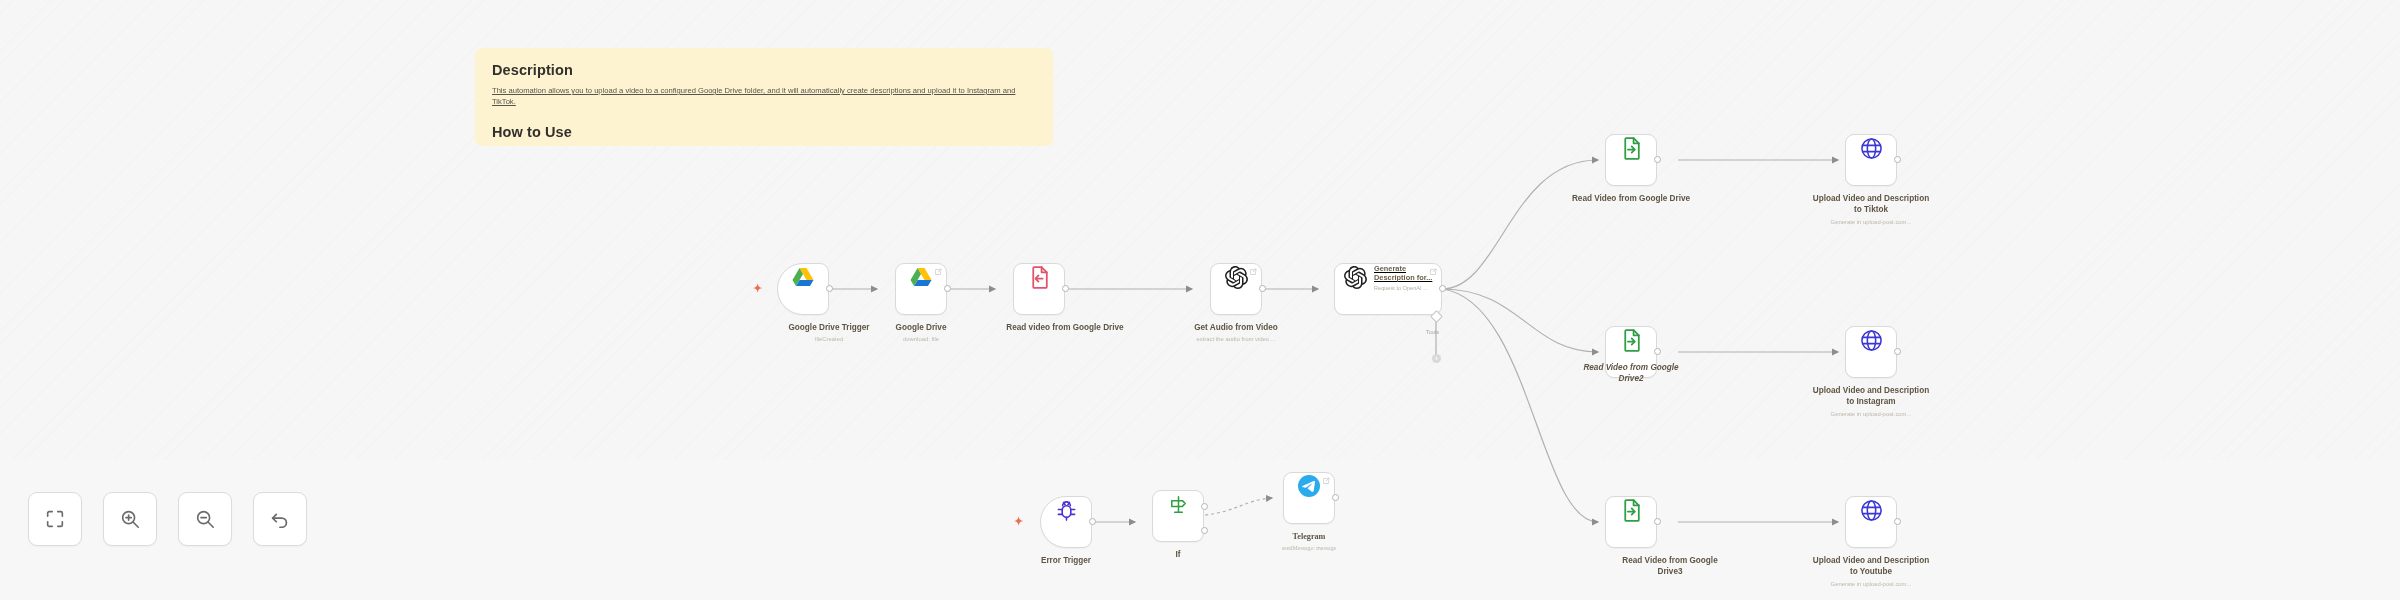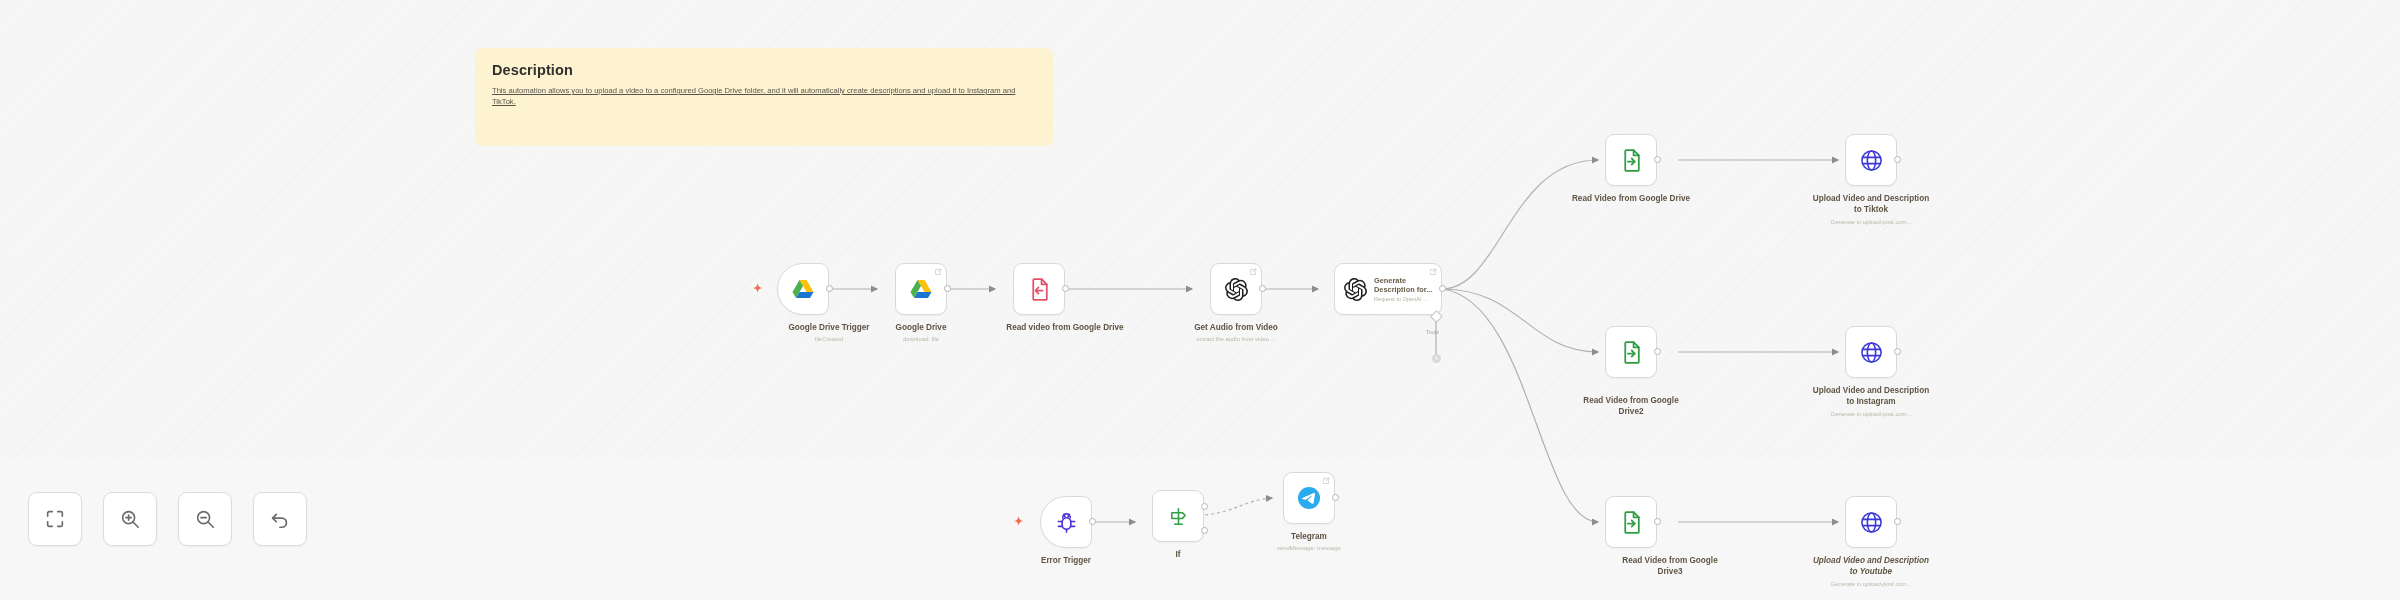--- a/index.html
+++ b/index.html
@@ -37,22 +37,23 @@
   
   #wires { position: absolute; inset: 0; pointer-events: none; }
 
   
   .node {
     position: absolute;
     width: 52px; height: 52px;
     background: #fff;
     border: 1px solid #d9d9d9;
     border-radius: 9px;
-    display: flex; align-items: center; justify-content: center;
+    display: flex; align-items: flex-start; justify-content: center;
     box-shadow: 0 1px 1px rgba(0,0,0,.035);
+    text-decoration: underline;
   }
   .node.trigger {
     border-top-left-radius: 26px;
     border-bottom-left-radius: 26px;
   }
   .node.wide { width: 108px; height: 52px; justify-content: flex-start; padding-left: 7px; gap: 6px; }
   .node .glyph { width: 26px; height: 26px; flex: 0 0 26px; display: flex; align-items: center; justify-content: center; }
   .node .inner-label { display: flex; flex-direction: column; overflow: hidden; }
   .node .inner-title {
     font-size: 7.4px; font-weight: bold; color: #6a5d49; line-height: 1.25;
@@ -110,20 +111,21 @@
   }
 </style>
 </head>
 <body>
 
 <div id="canvas">
 
   <div id="note">
     <h3>Description</h3>
     <p>This automation allows you to upload a video to a configured Google Drive folder, and it will automatically create descriptions and upload it to Instagram and TikTok.</p>
+    <h3 class="second">How to Use</h3>
 
   </div>
 
   <svg id="wires" width="2400" height="600">
     <defs>
       <marker id="ar" markerWidth="7" markerHeight="7" refX="5" refY="3" orient="auto">
         <path d="M0,0 L6,3 L0,6 z" fill="#8d8d8d"></path>
       </marker>
     </defs>
     <g stroke="#b0b0b0" stroke-width="1.2" fill="none">
@@ -271,21 +273,21 @@
     <span class="glyph">
       <svg viewBox="0 0 24 24" width="25" height="25" fill="none" stroke="#2f9e44" stroke-width="1.7" stroke-linecap="round" stroke-linejoin="round">
         <path d="M14 2H7a1 1 0 0 0-1 1v18a1 1 0 0 0 1 1h11a1 1 0 0 0 1-1V7z"></path>
         <path d="M14 2v5h5"></path>
         <path d="M8.5 13H15"></path>
           <path d="M12.2 10l2.8 3-2.8 3"></path>
       </svg>
     </span>
   </div>
   <div class="dot" style="left:1654px;top:348px;"></div>
-  <div class="caption" style="left:1571px;top:395px;">
+  <div class="caption" style="left:1571px;top:362px;font-style:italic;">
     <span>Read Video from Google Drive2</span>
   </div>
 
   <div class="node" style="left:1845px;top:326px;">
     <span class="glyph">
       <svg viewBox="0 0 24 24" width="25" height="25" fill="none" stroke="#3b37d6" stroke-width="1.5">
         <circle cx="12" cy="12" r="9.2"></circle>
         <ellipse cx="12" cy="12" rx="4" ry="9.2"></ellipse>
         <path d="M3 9h18M3 15h18"></path>
       </svg>
@@ -315,21 +317,21 @@
   <div class="node" style="left:1845px;top:496px;">
     <span class="glyph">
       <svg viewBox="0 0 24 24" width="25" height="25" fill="none" stroke="#3b37d6" stroke-width="1.5">
         <circle cx="12" cy="12" r="9.2"></circle>
         <ellipse cx="12" cy="12" rx="4" ry="9.2"></ellipse>
         <path d="M3 9h18M3 15h18"></path>
       </svg>
     </span>
   </div>
   <div class="dot" style="left:1894px;top:518px;"></div>
-  <div class="caption" style="left:1811px;top:555px;font-style:italic;">
+  <div class="caption" style="left:1811px;top:555px;">
     <span>Upload Video and Description to Youtube</span>
     <span class="sub">Generate in upload-post.com...</span>
   </div>
 
   <span class="plus-spark" style="left:1014px;top:516px;">✦</span>
 
   <div class="node trigger" style="left:1040px;top:496px;">
     <span class="glyph">
       <svg viewBox="0 0 24 24" width="23" height="23" fill="none" stroke="#4b32d6" stroke-width="1.7" stroke-linecap="round">
         <path d="M8 7a4 4 0 0 1 8 0"></path>
@@ -363,21 +365,21 @@
         <path fill="#9a9a9a" d="M14 2h8v8h-2V5.4l-7 7L11.6 11l7-7H14z"></path>
       </svg>
     <span class="glyph">
       <svg viewBox="0 0 24 24" width="24" height="24">
         <circle cx="12" cy="12" r="11" fill="#2AABEE"></circle>
         <path fill="#fff" d="M5.6 11.9c3.6-1.6 6-2.6 7.2-3.1 3.4-1.4 4.1-1.7 4.6-1.7.1 0 .3 0 .5.2.1.1.1.2.1.3v.5c-.2 1.9-.9 6.4-1.3 8.5-.2.9-.5 1.2-.8 1.2-.7.1-1.2-.4-1.9-.9l-2.7-1.8c-1.2-.8-.4-1.2.3-1.9.2-.2 3.2-2.9 3.3-3.2v-.2c-.1-.1-.2 0-.3 0-.1 0-1.8 1.1-5 3.4-.5.3-.9.5-1.3.5-.4 0-1.3-.3-1.9-.5-.8-.2-1.4-.4-1.3-.8-.1-.2.2-.4.5-.5z"></path>
       </svg>
     </span>
   </div>
   <div class="dot" style="left:1332px;top:494px;"></div>
-  <div class="caption" style="left:1249px;top:531px;">
+  <div class="caption" style="left:1249px;top:531px;font-family:Liberation Serif, serif;">
     <span>Telegram</span>
     <span class="sub">sendMessage: message</span>
   </div>
 
   <div id="toolbar">
     <div class="tool-btn">
       <svg viewBox="0 0 24 24" width="22" height="22" fill="none" stroke="#6b6b6b" stroke-width="1.8" stroke-linecap="round">
         <path d="M4 9V5.5a1.5 1.5 0 0 1 1.5-1.5H9"></path>
         <path d="M15 4h3.5A1.5 1.5 0 0 1 20 5.5V9"></path>
         <path d="M20 15v3.5a1.5 1.5 0 0 1-1.5 1.5H15"></path>

